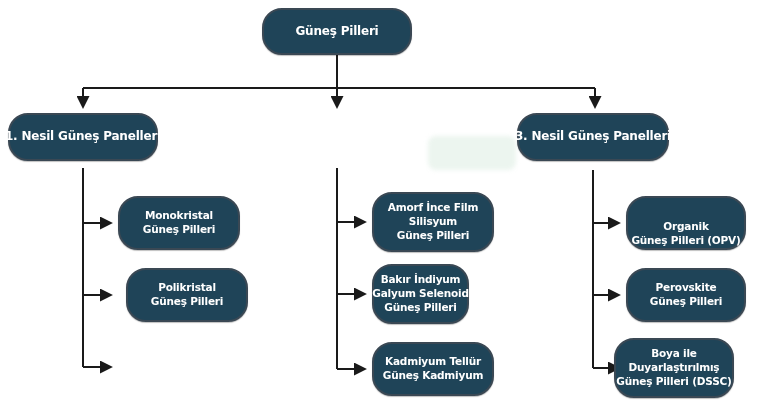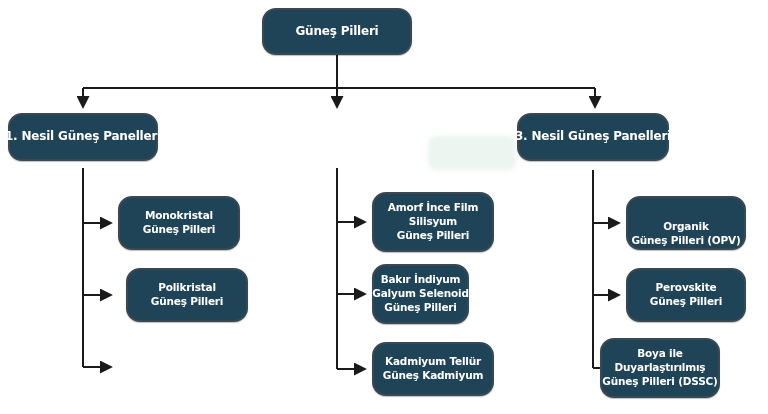--- a/index.html
+++ b/index.html
@@ -19,21 +19,21 @@
     position: absolute;
     left: 0; top: 0;
     width: 768px; height: 414px;
     z-index: 1;
   }
   .node {
     position: absolute;
     z-index: 2;
     background: #1f4458;
     border: 2px solid #3a4854;
-    border-radius: 14px;
+    border-radius: 20px;
     color: #ffffff;
     display: flex;
     align-items: center;
     justify-content: center;
     text-align: center;
     font-weight: bold;
     box-sizing: border-box;
     box-shadow: 0 1px 1px rgba(0,0,0,0.25);
   }
   .node .lbl {
@@ -48,21 +48,21 @@
   .b3 { left: 517px; width: 152px; }
   .child-node { font-size: 10.5px; }
   .c11 { left: 118px; top: 196px; width: 122px; height: 54px; }
   .c12 { left: 126px; top: 268px; width: 122px; height: 54px; }
   .c13 { left: 118px; top: 340px; width: 122px; height: 54px; }
   .c21 { left: 372px; top: 192px; width: 122px; height: 60px; }
   .c22 { left: 372px; top: 264px; width: 97px; height: 60px; }
   .c23 { left: 372px; top: 342px; width: 122px; height: 54px; }
   .c31 { left: 626px; top: 196px; width: 120px; height: 54px; align-items: flex-end; }
   .c32 { left: 626px; top: 268px; width: 120px; height: 54px; }
-  .c33 { left: 600px; top: 338px; width: 120px; height: 60px; }
+  .c33 { left: 614px; top: 338px; width: 120px; height: 60px; }
   .watermark {
     position: absolute;
     left: 428px; top: 136px;
     width: 88px; height: 34px;
     background: rgba(186, 218, 196, 0.28);
     border-radius: 8px;
     filter: blur(2px);
     z-index: 0;
   }
 </style>

